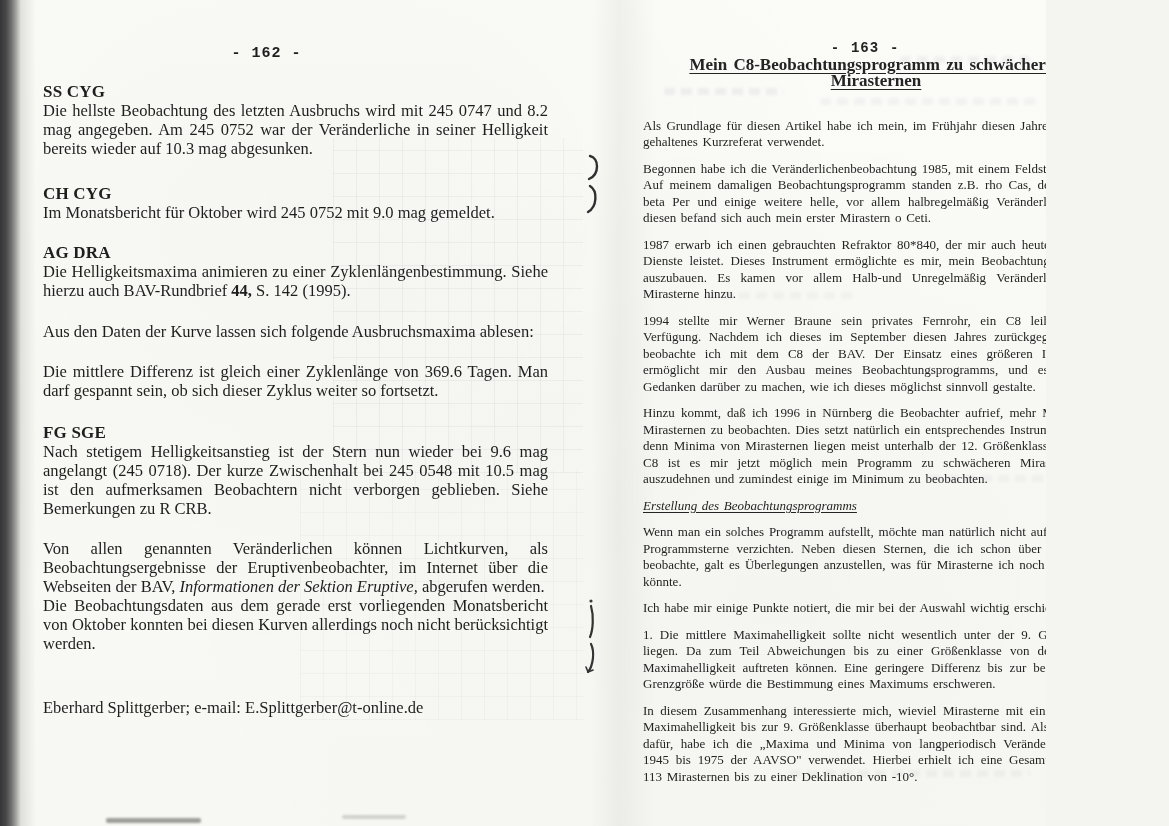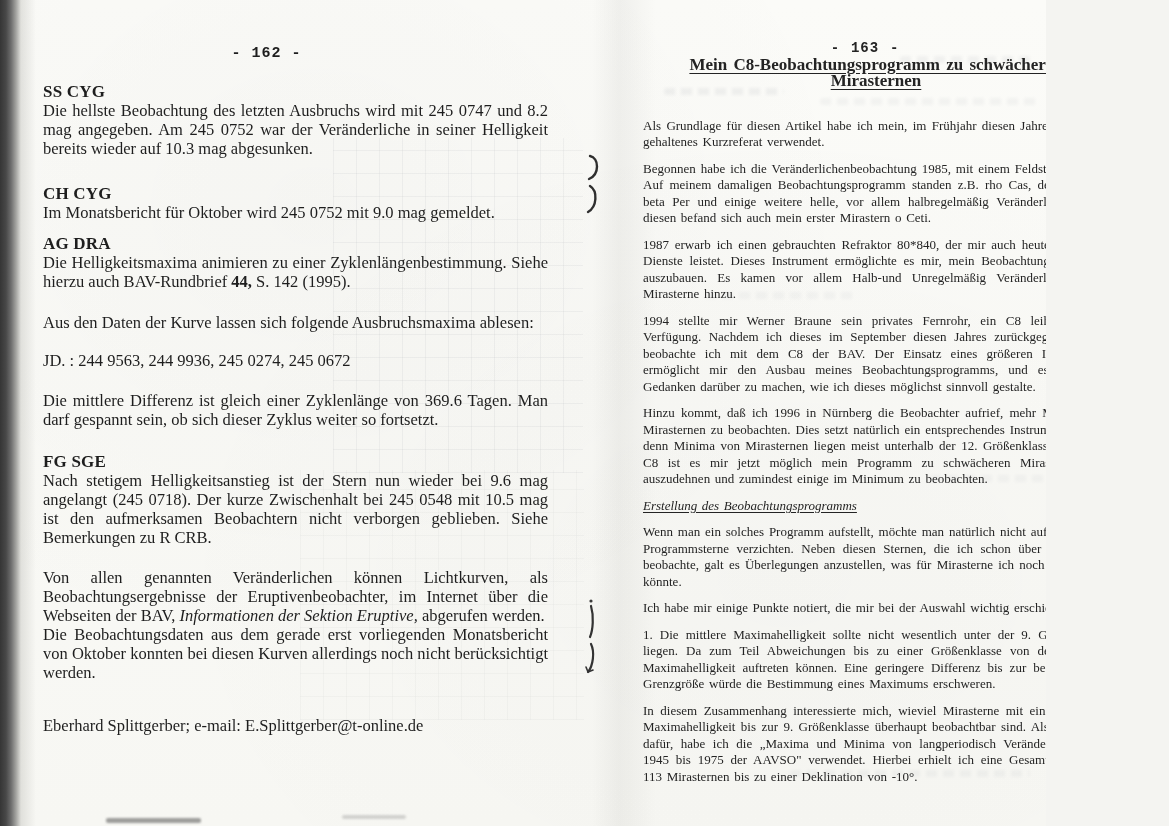--- a/index.html
+++ b/index.html
@@ -105,33 +105,32 @@
 
   <div class="page page-left">
     <div class="pagenum">- 162 -</div>
 
     <p class="sec-h" style="margin-top:19px">SS CYG</p>
     <p>Die hellste Beobachtung des letzten Ausbruchs wird mit 245 0747 und 8.2 mag angegeben. Am 245 0752 war der Veränderliche in seiner Helligkeit bereits wieder auf 10.3 mag abgesunken.</p>
 
     <p class="sec-h" style="margin-top:26px">CH CYG</p>
     <p>Im Monatsbericht für Oktober wird 245 0752 mit 9.0 mag gemeldet.</p>
 
-    <p class="sec-h" style="margin-top:12px">AG DRA</p>
+    <p class="sec-h" style="margin-top:21px">AG DRA</p>
     <p><span>Die Helligkeitsmaxima animieren zu einer Zyklenlängenbestimmung. Siehe hierzu auch BAV-Rundbrief </span><b>44,</b><span> S. 142 (1995).</span></p>
     <p style="margin-top:22px">Aus den Daten der Kurve lassen sich folgende Ausbruchsmaxima ablesen:</p>
-    <p style="margin-top:19px">JD. : 244 9563, 244 9936, 245 0274, 245 0672</p>
     <p style="margin-top:21px">Die mittlere Differenz ist gleich einer Zyklenlänge von 369.6 Tagen. Man darf gespannt sein, ob sich dieser Zyklus weiter so fortsetzt.</p>
 
     <p class="sec-h" style="margin-top:23px">FG SGE</p>
     <p>Nach stetigem Helligkeitsanstieg ist der Stern nun wieder bei 9.6 mag angelangt (245 0718). Der kurze Zwischenhalt bei 245 0548 mit 10.5 mag ist den aufmerksamen Beobachtern nicht verborgen geblieben. Siehe Bemerkungen zu R CRB.</p>
 
     <p style="margin-top:21px"><span>Von allen genannten Veränderlichen können Lichtkurven, als Beobachtungsergebnisse der Eruptivenbeobachter, im Internet über die Webseiten der BAV, </span><i>Informationen der Sektion Eruptive,</i><span> abgerufen werden.</span></p>
     <p>Die Beobachtungsdaten aus dem gerade erst vorliegenden Monatsbericht von Oktober konnten bei diesen Kurven allerdings noch nicht berücksichtigt werden.</p>
 
-    <p class="sig" style="margin-top:34px">Eberhard Splittgerber; e-mail: E.Splittgerber@t-online.de</p>
+    <p class="sig" style="margin-top:45px">Eberhard Splittgerber; e-mail: E.Splittgerber@t-online.de</p>
   </div>
 
   <div class="page page-right">
     <div class="pagenum">- 163 -</div>
 
     <p class="rp-title">Mein C8-Beobachtungsprogramm zu schwächeren Mirasternen</p>
 
     <p style="margin-top:28px">Als Grundlage für diesen Artikel habe ich mein, im Frühjahr diesen Jahres in Hartha gehaltenes Kurzreferat verwendet.</p>
     <p>Begonnen habe ich die Veränderlichenbeobachtung 1985, mit einem Feldstecher 8*30. Auf meinem damaligen Beobachtungsprogramm standen z.B. rho Cas, delta Cephei, beta Per und einige weitere helle, vor allem halbregelmäßig Veränderliche. Unter diesen befand sich auch mein erster Mirastern o Ceti.</p>
     <p>1987 erwarb ich einen gebrauchten Refraktor 80*840, der mir auch heute noch gute Dienste leistet. Dieses Instrument ermöglichte es mir, mein Beobachtungsprogramm auszubauen. Es kamen vor allem Halb-und Unregelmäßig Veränderliche sowie Mirasterne hinzu.</p>

